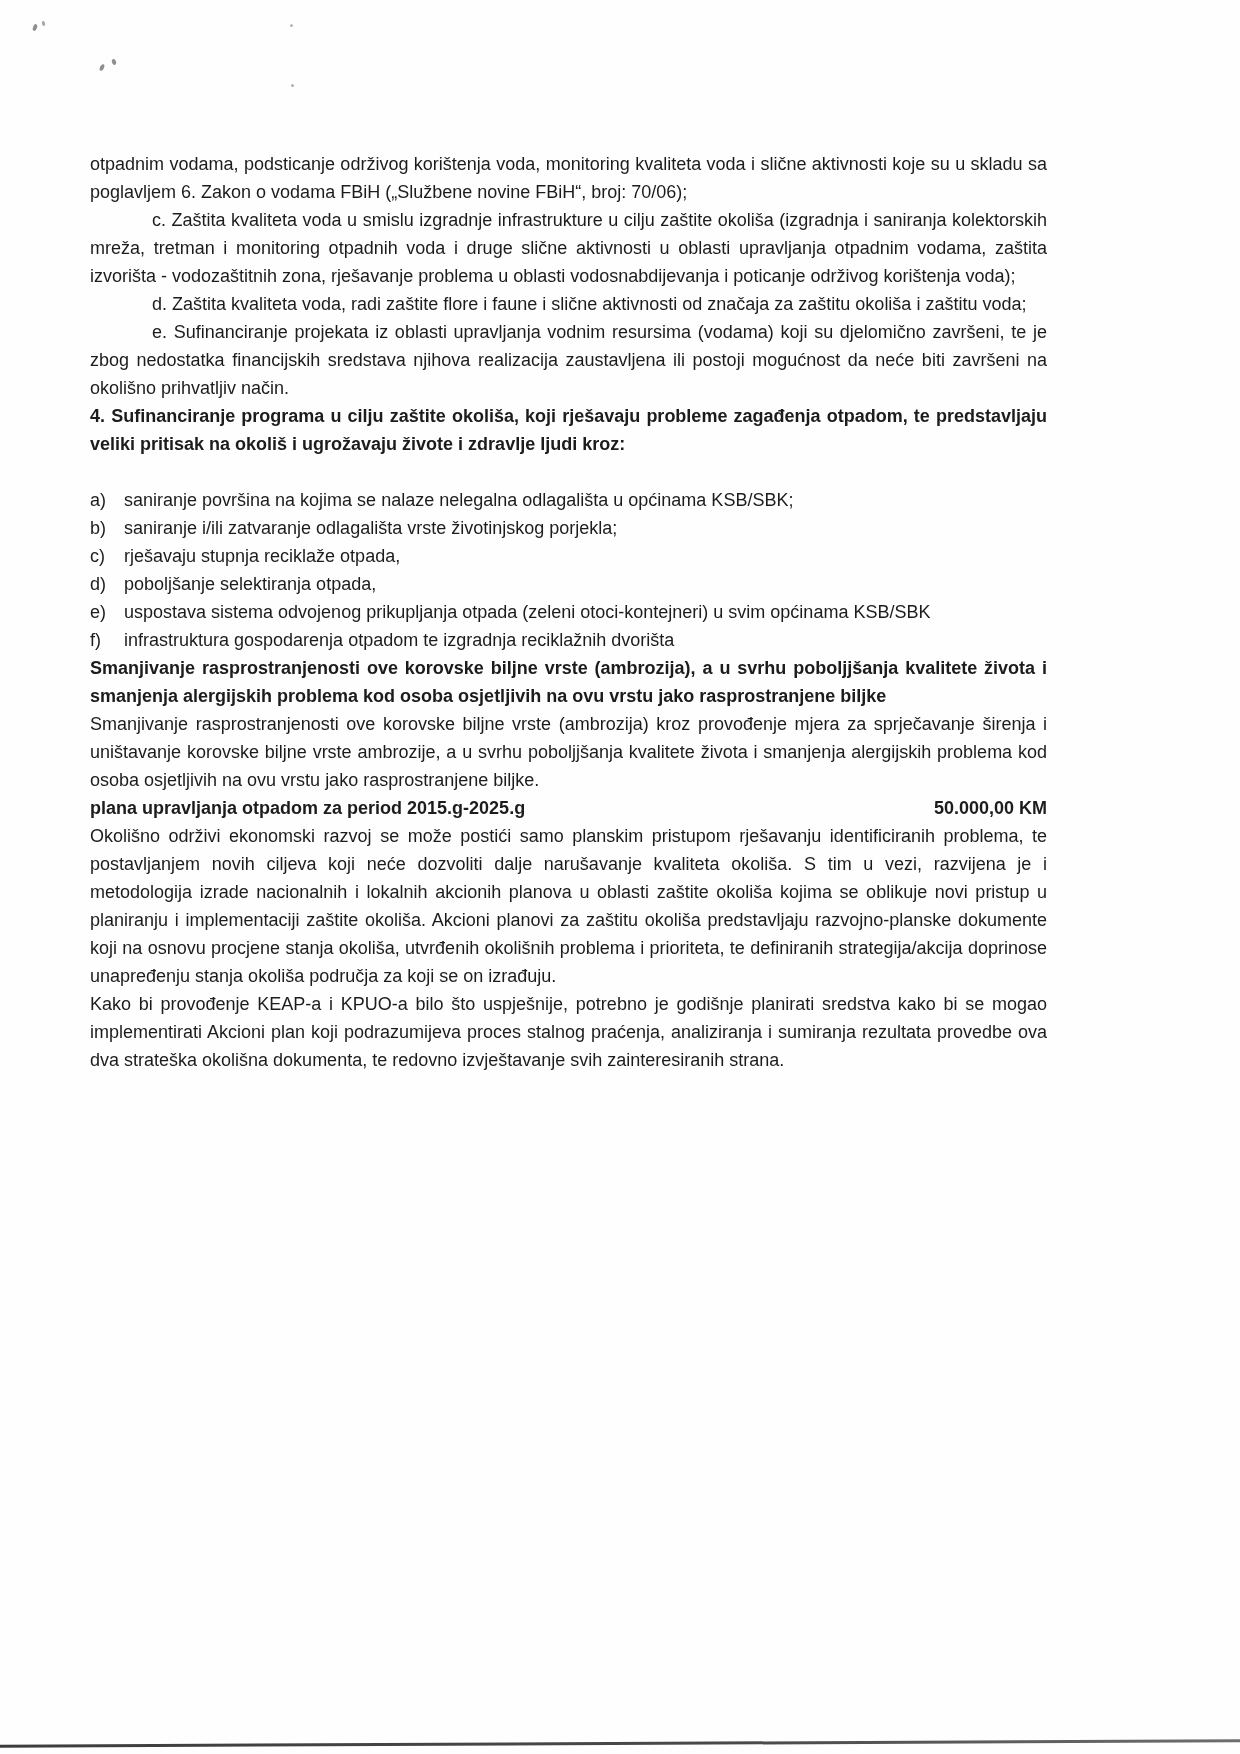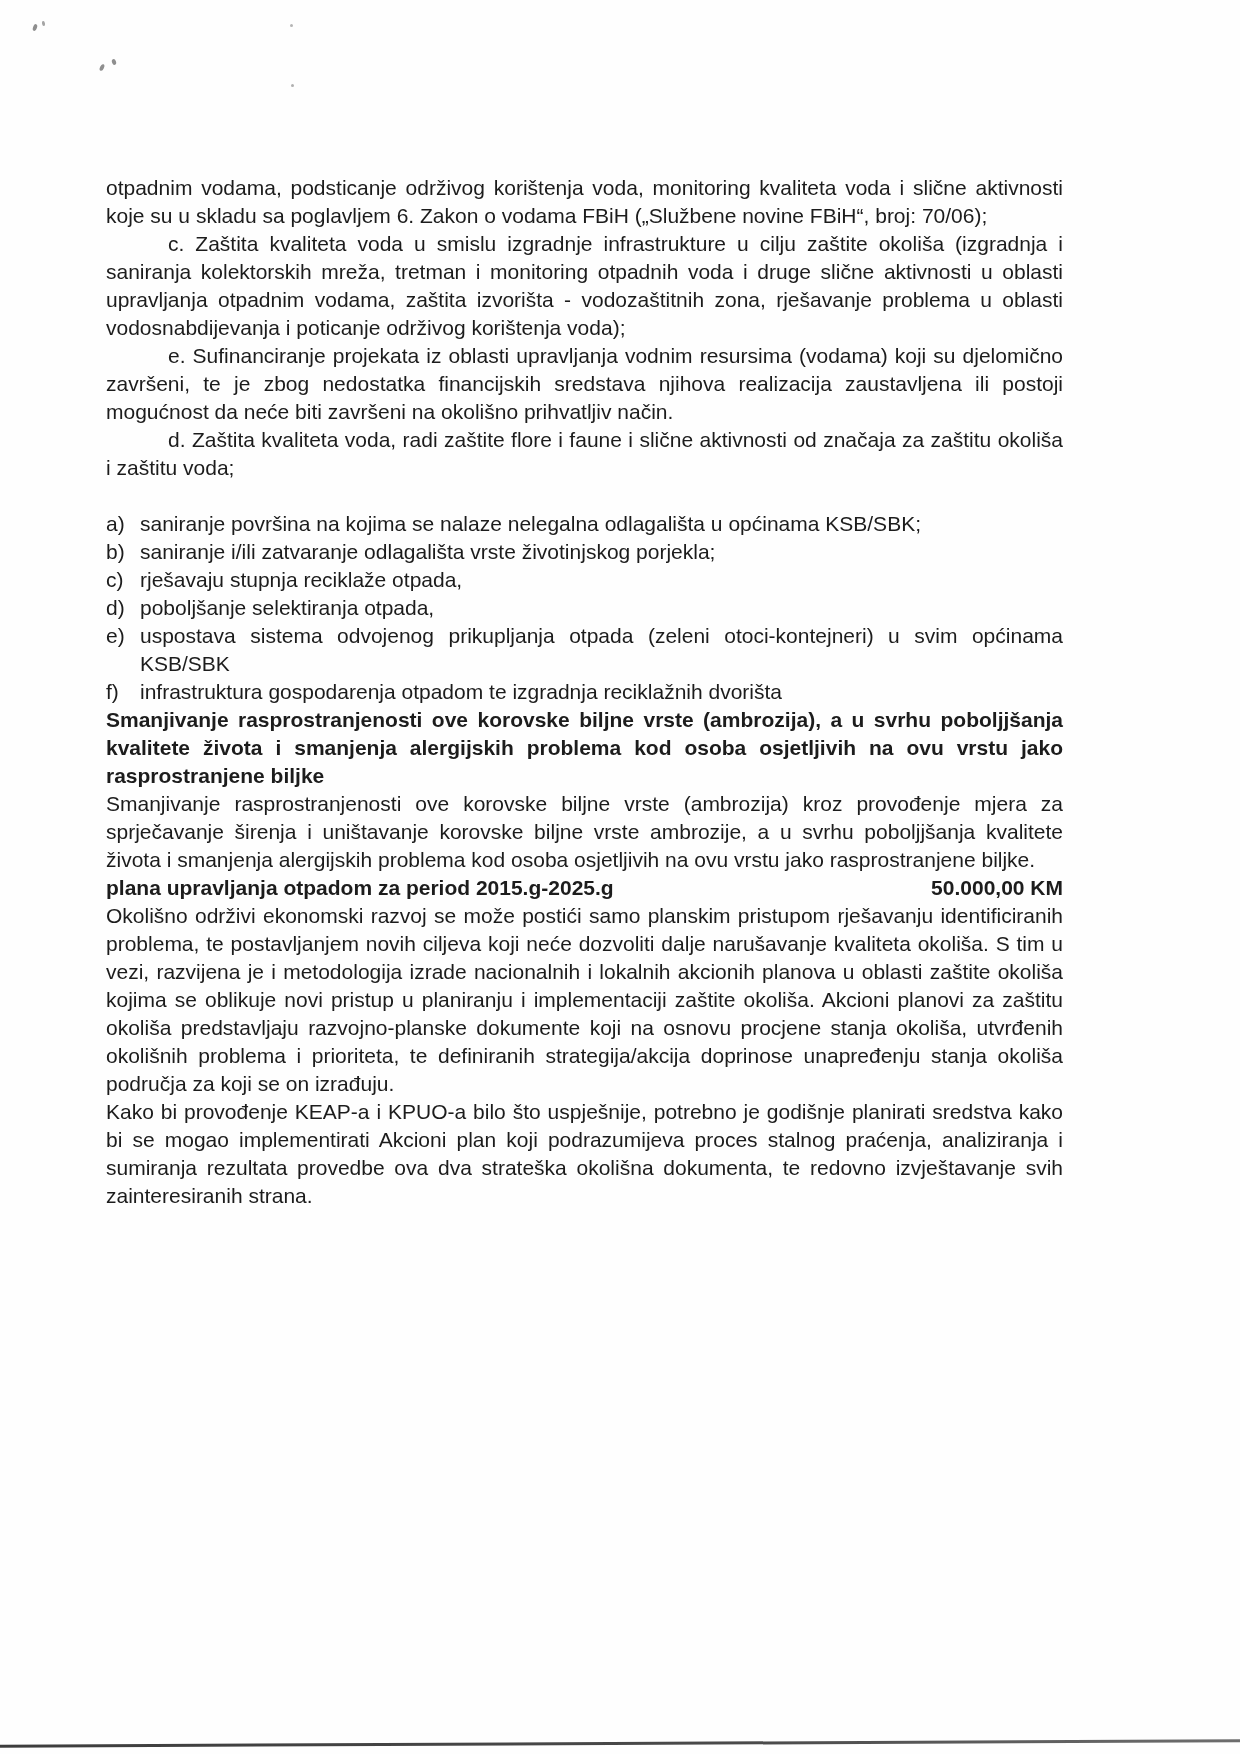--- a/index.html
+++ b/index.html
@@ -7,27 +7,26 @@
     position: relative;
     width: 1240px;
     height: 1754px;
     background: #fefefe;
     overflow: hidden;
     font-family: "Liberation Sans", sans-serif;
     color: #1c1c1c;
   }
   .content {
     position: absolute;
-    left: 106px;
+    left: 90px;
     top: 150px;
     width: 957px;
-    font-size: 21px;
+    font-size: 18px;
     line-height: 28px;
     text-align: justify;
-    margin-top: 24px;
   }
   .content p { margin: 0; }
   .indent { text-indent: 62px; }
   .gap28 { margin-top: 28px; }
   .bold { font-weight: bold; }
   .just-last { text-align-last: justify; }
   .list-row { display: flex; }
   .list-label { width: 34px; flex-shrink: 0; }
   .list-text { flex: 1; text-align: justify; }
   .h6row {
@@ -69,23 +68,24 @@
   <span class="speck s2"></span>
   <span class="speck s2b"></span>
   <span class="speck s3"></span>
   <span class="speck s4"></span>
 
   <div class="content">
 
     <p>otpadnim vodama, podsticanje održivog korištenja voda, monitoring kvaliteta voda i slične aktivnosti koje su u skladu sa poglavljem 6.  Zakon o vodama FBiH („Službene novine FBiH“, broj: 70/06);</p>
 
     <p class="indent">c. Zaštita kvaliteta voda u smislu izgradnje infrastrukture u cilju zaštite okoliša (izgradnja i saniranja kolektorskih mreža, tretman i monitoring otpadnih voda i druge slične aktivnosti u oblasti upravljanja otpadnim vodama, zaštita izvorišta - vodozaštitnih zona, rješavanje problema u oblasti vodosnabdijevanja i poticanje održivog korištenja voda);</p>
+    <p class="indent">d. Zaštita kvaliteta voda, radi zaštite flore i faune i slične aktivnosti od značaja za zaštitu okoliša i zaštitu voda;</p>
     <p class="indent">e. Sufinanciranje projekata iz oblasti upravljanja vodnim resursima (vodama) koji su djelomično završeni, te je zbog nedostatka financijskih sredstava njihova realizacija zaustavljena ili postoji mogućnost da neće biti završeni na okolišno prihvatljiv način.</p>
-    <p class="indent">d. Zaštita kvaliteta voda, radi zaštite flore i faune i slične aktivnosti od značaja za zaštitu okoliša i zaštitu voda;</p>
 
+    <p class="bold gap28">4. Sufinanciranje programa u cilju zaštite okoliša, koji rješavaju probleme zagađenja otpadom, te predstavljaju veliki pritisak na okoliš i ugrožavaju živote i zdravlje ljudi kroz:</p>
 
     <div class="gap28">
       <div class="list-row">
         <span class="list-label">a)</span>
         <span class="list-text">saniranje površina na kojima se nalaze nelegalna odlagališta u općinama KSB/SBK;</span>
       </div>
       <div class="list-row">
         <span class="list-label">b)</span>
         <span class="list-text">saniranje i/ili zatvaranje odlagališta vrste životinjskog porjekla;</span>
       </div>

